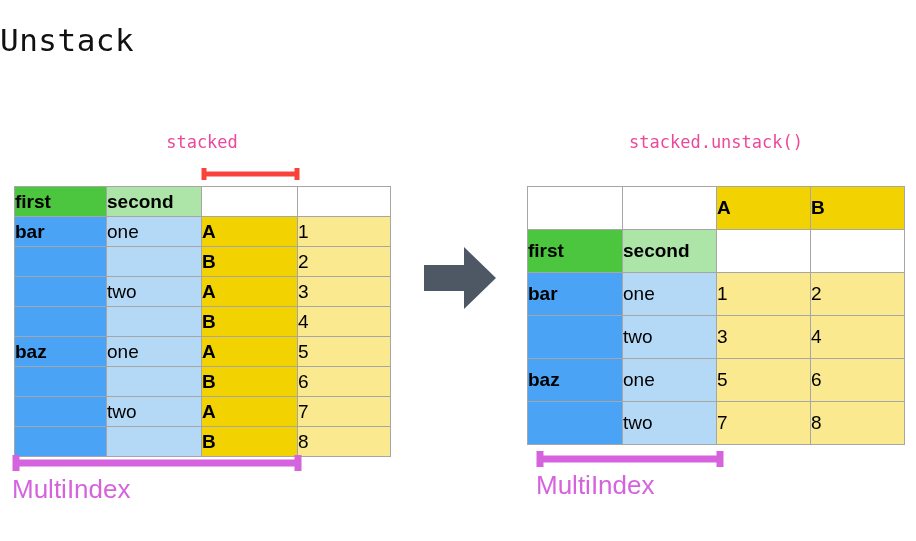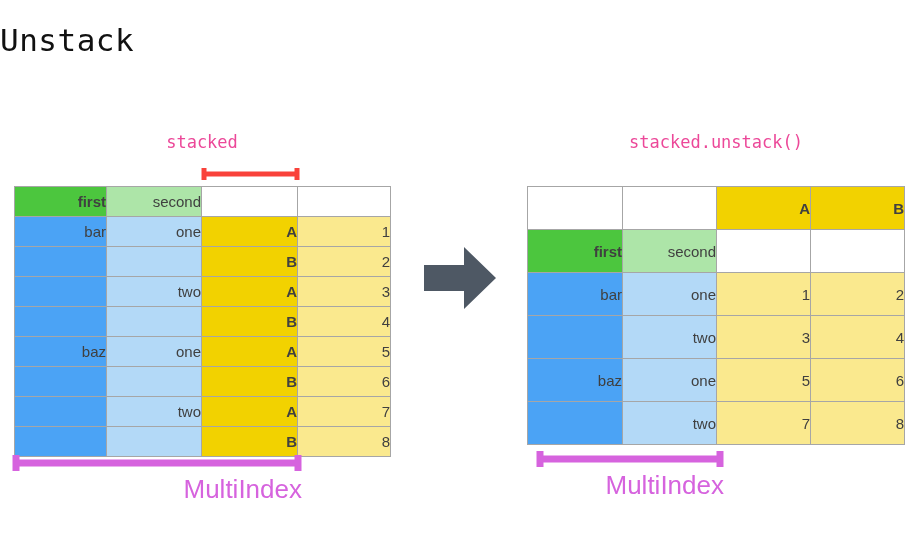--- a/index.html
+++ b/index.html
@@ -25,47 +25,47 @@
   #caption-right { left:527px; top:132px; width:378px; }
 
   
   table.grid {
     position:absolute;
     border-collapse:collapse;
     table-layout:fixed;
   }
   table.grid td {
     border:1px solid #a6a6a6;
-    text-align:right;
+    text-align:left;
     vertical-align:middle;
     padding:0;
-    font-size:15px;
-    color:#404040;
+    font-size:19px;
+    color:#000000;
   }
   
   #table-stacked { left:14px; top:186px; }
   #table-stacked td { height:29px; }
   .c-idx1 { width:92px; }
   .c-idx2 { width:95px; }
   .c-idx3 { width:96px; }
   .c-val  { width:93px; }
 
   
   #table-unstacked { left:527px; top:186px; }
   #table-unstacked td { height:42px; }
   .u-idx1 { width:95px; }
   .u-idx2 { width:94px; }
   .u-valA { width:94px; }
   .u-valB { width:94px; }
 
   
   .cell-blank      { background:#ffffff; }
   .cell-lvl1-head  { background:#4CC63E; font-weight:bold; }
-  .cell-lvl2-head  { background:#ADE5A8; font-weight:normal;margin-top:45px; }
-  .cell-lvl1       { background:#4BA3F5; font-weight:normal; }
+  .cell-lvl2-head  { background:#ADE5A8; font-weight:bold;margin-top:45px; }
+  .cell-lvl1       { background:#4BA3F5; font-weight:bold; }
   .cell-lvl2       { background:#B3D9F7; font-weight:normal; }
   .cell-lvl3       { background:#F2D200; font-weight:bold; }
   .cell-colhead    { background:#F2D200; font-weight:bold; }
   .cell-value      { background:#FAE98E; color:#3a3a3a; }
 
   
   #flow-arrow {
     position:absolute; left:424px; top:247px;
     width:72px; height:62px;
   }
@@ -73,21 +73,21 @@
   
   #red-bracket {
     position:absolute; left:201px; top:166px;
     width:99px; height:16px;
   }
 
   
   .mi-group { position:absolute; }
   .mi-bracket { display:block; }
   .mi-label {
-    text-align:right;
+    text-align:left;
     font-size:26px;
     color:#D663DE;
     font-family:"Liberation Sans", sans-serif;
     margin-top:2px;
   }
   #multiindex-left  { left:12px;  top:452px; width:290px; }
   #multiindex-right { left:536px; top:448px; width:188px; }
 </style>
 </head>
 <body>

